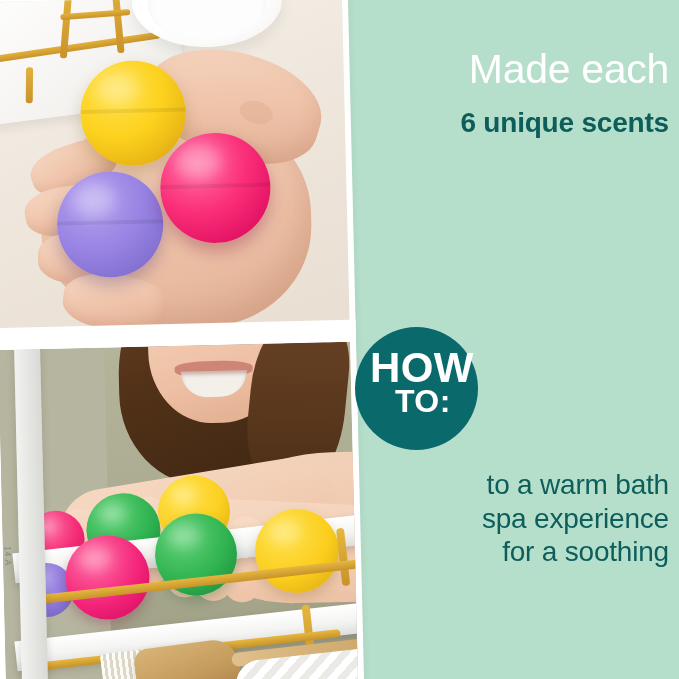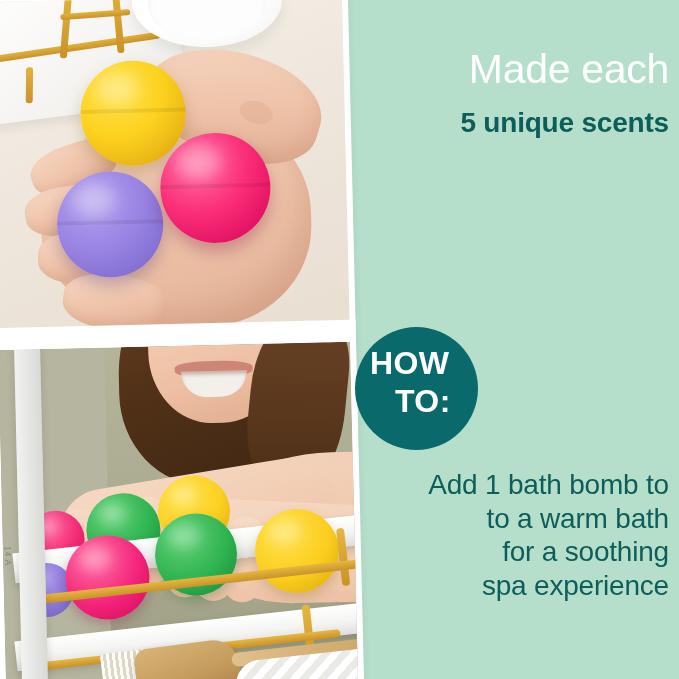--- a/index.html
+++ b/index.html
@@ -213,21 +213,21 @@
   .headline span{display:block;}
   .subhead{
     margin:16px 0 0 0;text-align:right;color:#0d5e5b;
     font-size:28px;line-height:1.16;font-weight:700;letter-spacing:-.2px;
   }
   .subhead span{display:block;}
   .howto{
     position:absolute;left:-1px;top:327px;width:123px;height:123px;border-radius:50%;
     background:#0a6a6b;color:#ffffff;
   }
-  .howto-l1{position:absolute;left:15px;top:20px;font-size:32px;font-weight:700;letter-spacing:.4px;line-height:1;}
+  .howto-l1{position:absolute;left:15px;top:20px;font-size:42px;font-weight:700;letter-spacing:.4px;line-height:1;}
   .howto-l2{position:absolute;left:40px;top:58px;font-size:32px;font-weight:700;letter-spacing:.4px;line-height:1;}
   .instructions{
     position:absolute;right:10px;top:468px;width:300px;text-align:right;
     color:#0d5e5b;font-size:28px;line-height:1.20;font-weight:400;letter-spacing:-.2px;
   }
   .instructions span{display:block;}
 </style>
 </head>
 <body>
 
@@ -318,28 +318,27 @@
     <div class="edge-mark">14 A</div>
   </div>
 
   <div class="content">
 
     <h1 class="headline">
       <span>Made each</span>
     </h1>
 
     <h2 class="subhead">
-      <span>5 unique scents</span>
+      <span>6 unique scents</span>
     </h2>
 
     <div class="howto">
       <div class="howto-l1">HOW</div>
       <div class="howto-l2">TO:</div>
     </div>
 
     <div class="instructions">
-      <span>Add 1 bath bomb to</span>
       <span>to a warm bath</span>
+      <span>spa experience</span>
       <span>for a soothing</span>
-      <span>spa experience</span>
     </div>
   </div>
 </div>
 
 </body></html>

